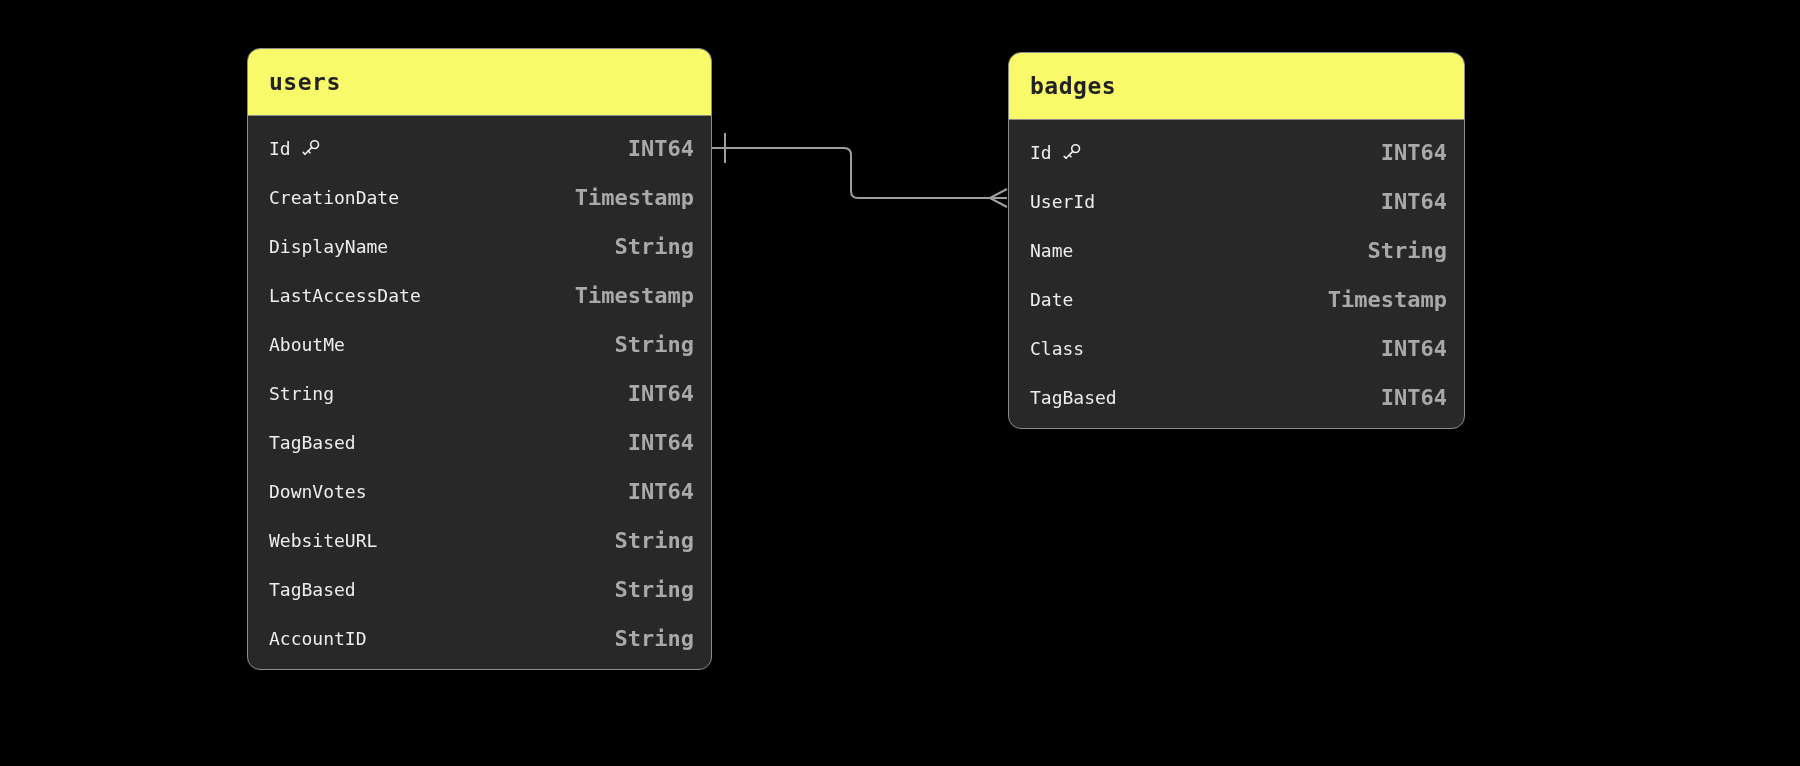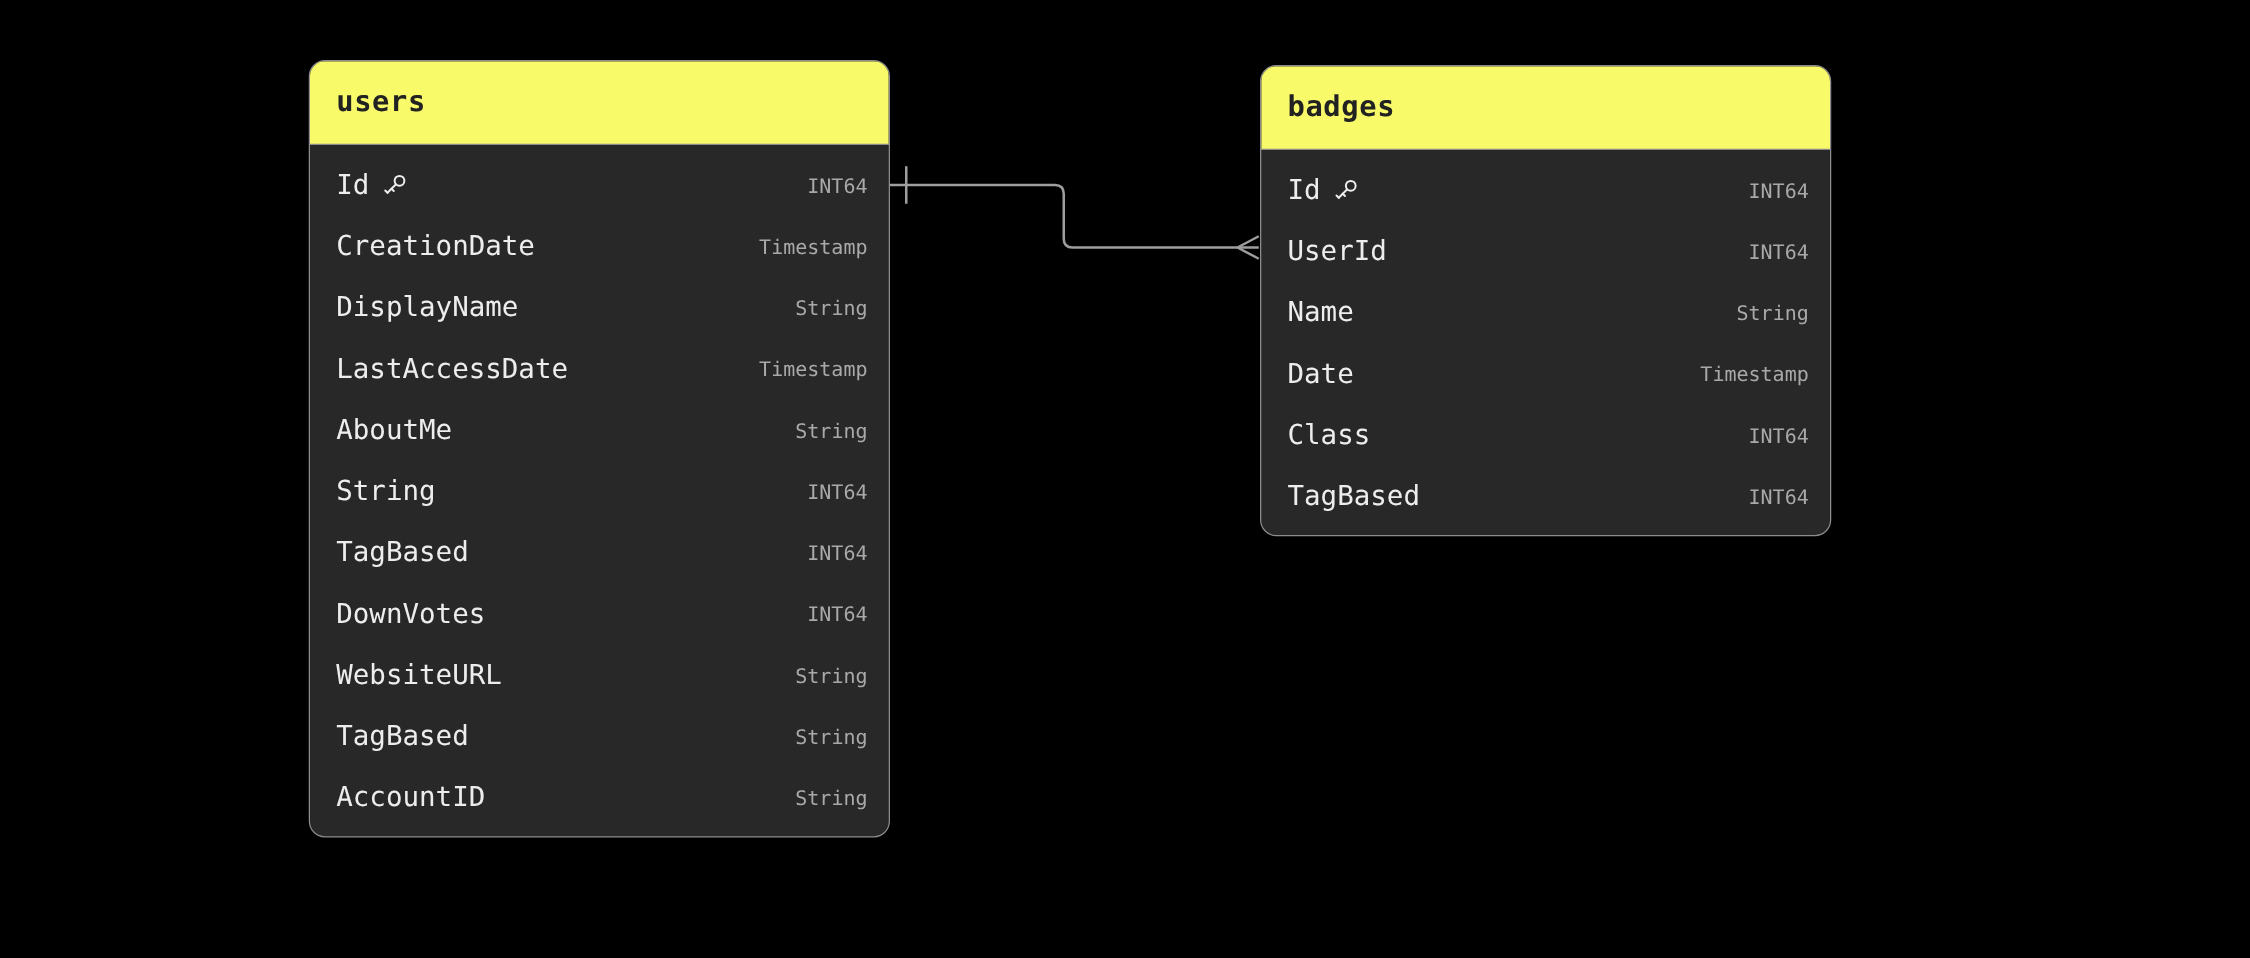--- a/index.html
+++ b/index.html
@@ -42,22 +42,22 @@
     color:var(--header-text);
     font-size:23px;font-weight:bold;
     letter-spacing:0.5px;
   }
   .rows{padding:8px 0 6px 0;}
   .row{
     height:49px;
     display:flex;align-items:center;justify-content:space-between;
     padding:0 17px 0 21px;
   }
-  .fname{display:flex;align-items:center;gap:10px;color:var(--field-text);font-size:22px;}
-  .ftype{color:var(--type-text);font-size:16px;}
+  .fname{display:flex;align-items:center;gap:10px;color:var(--field-text);font-size:18px;}
+  .ftype{color:var(--type-text);font-size:22px;font-weight:bold;}
   .key-icon{flex:0 0 auto;display:inline-block;}
   .key-icon svg{display:block;}
 </style>
 </head>
 <body>
 
 <div class="canvas">
 
   <svg class="wires" viewBox="0 0 1800 766">
     <g>

